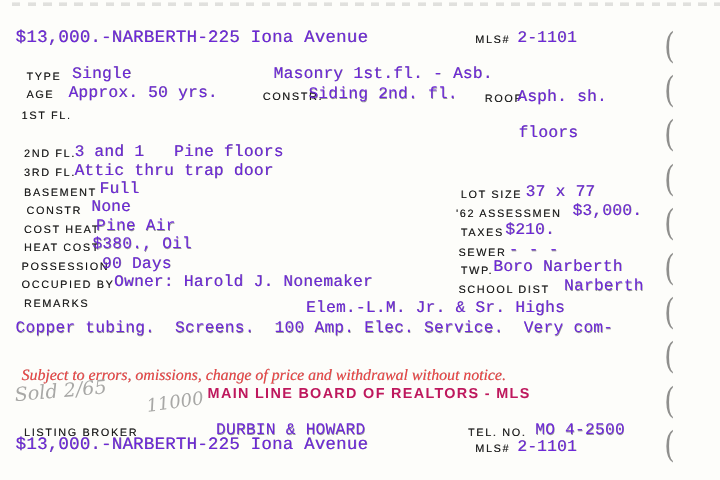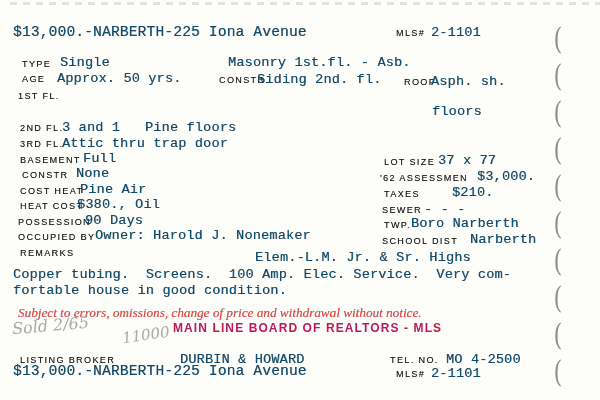--- a/index.html
+++ b/index.html
@@ -5,21 +5,21 @@
   html,body { margin:0; padding:0; background:#e9e9e7; }
   .card {
     position:relative; width:600px; height:400px;
     background:#fdfdfa; overflow:hidden;
     font-smooth:never;
   }
   .pos { position:absolute; }
   .typed {
     font-family:"Liberation Mono", monospace;
     font-size:13.5px; letter-spacing:0.2px; line-height:1;
-    color:#0c4a6e; white-space:pre;
+    color:#6d28d9; white-space:pre;
     text-shadow:0.4px 0.2px 0.3px rgba(25,25,25,0.45);
   }
   .typed-lg { font-size:14.5px; }
   .lbl {
     font-family:"Liberation Sans", sans-serif;
     font-size:9px; letter-spacing:1.4px; line-height:1;
     color:#121212; white-space:pre;
     text-shadow:0.3px 0 0.2px rgba(0,0,0,0.4);
   }
   .italic-note {
@@ -96,35 +96,34 @@
 
   <span class="pos lbl" style="left:20px; top:249px">REMARKS</span>
 
   <span class="pos lbl" style="left:384px; top:158px">LOT SIZE</span>
   <span class="pos typed" style="left:438px; top:154px">37 x 77</span>
 
   <span class="pos lbl" style="left:380px; top:174px">'62 ASSESSMEN</span>
   <span class="pos typed" style="left:477px; top:170px">$3,000.</span>
 
   <span class="pos lbl" style="left:384px; top:190px">TAXES</span>
-  <span class="pos typed" style="left:452px; top:186px">$210.</span>
+  <span class="pos typed" style="left:421px; top:186px">$210.</span>
 
   <span class="pos lbl" style="left:382px; top:206px">SEWER</span>
   <span class="pos typed" style="left:424px; top:203px">- - -</span>
 
   <span class="pos lbl" style="left:384px; top:221px">TWP.</span>
   <span class="pos typed" style="left:411px; top:217px">Boro Narberth</span>
 
   <span class="pos lbl" style="left:382px; top:237px">SCHOOL DIST</span>
   <span class="pos typed" style="left:470px; top:233px">Narberth</span>
 
   <span class="pos typed" style="left:255px; top:251px">Elem.-L.M. Jr. &amp; Sr. Highs</span>
 
   <span class="pos typed" style="left:13px; top:268px">Copper tubing.  Screens.  100 Amp. Elec. Service.  Very com-</span>
-  <span class="pos typed" style="left:13px; top:284px">fortable house in good condition.</span>
 
   <span class="pos italic-note" style="left:18px; top:305px">Subject to errors, omissions, change of price and withdrawal without notice.</span>
   <span class="pos board" style="left:173px; top:321px">MAIN LINE BOARD OF REALTORS - MLS</span>
 
   <span class="pos hand" style="left:12px; top:316px; font-size:16px; transform:rotate(-5deg)">Sold 2/65</span>
   <span class="pos hand" style="left:122px; top:326px; font-size:15px; transform:rotate(-8deg)">11000</span>
 
   <span class="pos lbl" style="left:20px;  top:356px">LISTING BROKER</span>
   <span class="pos typed" style="left:180px; top:353px">DURBIN &amp; HOWARD</span>
   <span class="pos lbl" style="left:390px; top:356px">TEL. NO.</span>

